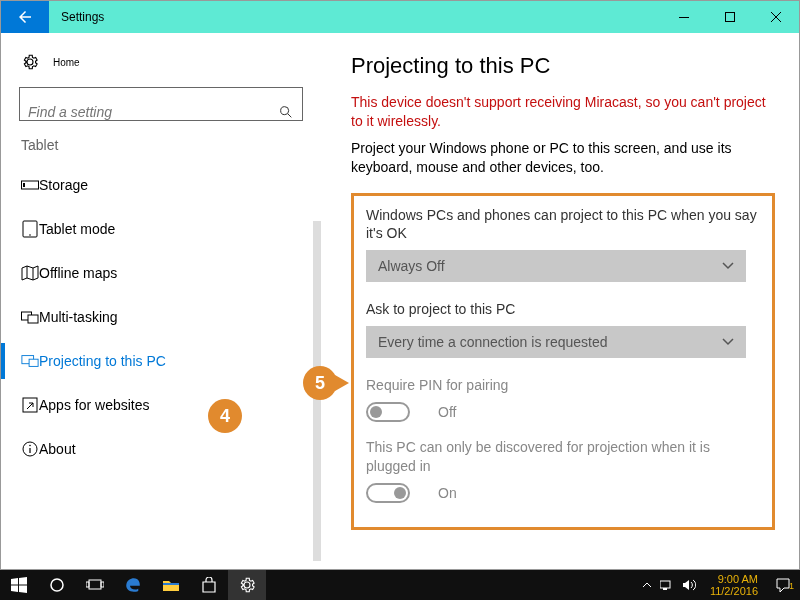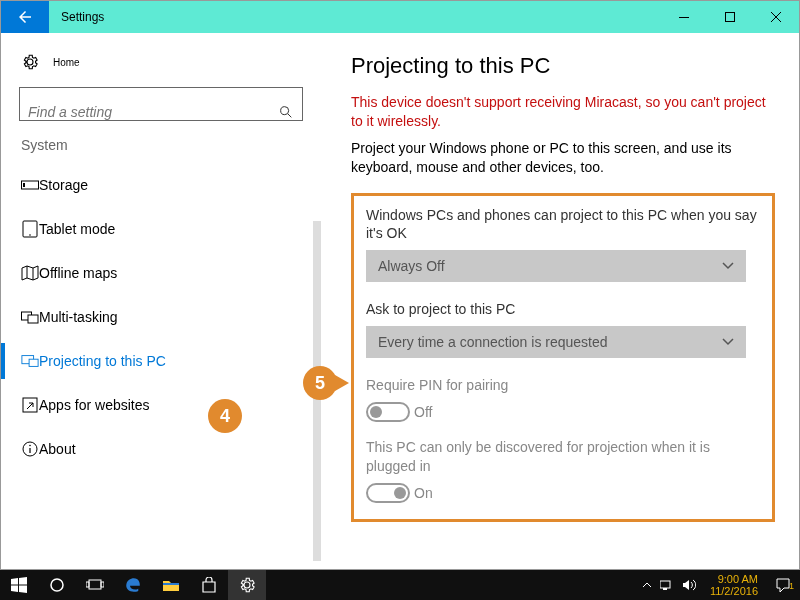--- a/index.html
+++ b/index.html
@@ -21,26 +21,26 @@
   .nav-item { display: flex; align-items: center; gap: 0; padding: 10px 20px; height: 44px; cursor: default; }
   .nav-item.selected { color: #0078d7; position: relative; }
   .nav-item.selected::before { content:""; position:absolute; left:0; top:4px; bottom:4px; width:4px; background:#0078d7; }
   .nav-item .icon { width: 18px; height: 18px; display:flex; align-items:center; justify-content:center; }
   .nav-item .label { font-size: 14px; }
   .scrollbar { position: absolute; right: 0; top: 188px; width: 8px; height: 340px; background: #ddd; }
   .content { flex: 1; padding: 20px 24px 0 30px; position: relative; overflow: hidden; }
   .page-title { font-size: 22px; font-weight: 400; margin-bottom: 14px; }
   .err-text { color: #c40f0f; line-height: 1.35; margin-bottom: 8px; }
   .desc-text { line-height: 1.35; }
-  .opts-box { border: 3px solid #e18a2e; margin-top: 16px; padding: 10px 12px 16px 12px; }
+  .opts-box { border: 3px solid #e18a2e; margin-top: 16px; padding: 10px 12px 24px 12px; }
   .opt-label { color: #333; margin-bottom: 8px; line-height:1.3; }
   .opt-label.disabled { color: #888; }
   .dropdown { background: #c8c8c8; height: 32px; display: flex; align-items: center; padding: 0 12px; color: #555; width: 380px; justify-content: space-between; margin-bottom: 18px; }
   .chev { font-size: 12px; color: #555; }
-  .toggle-row { display: flex; align-items: center; gap: 4px; margin-bottom: 16px; }
+  .toggle-row { display: flex; align-items: center; gap: 28px; margin-bottom: 16px; }
   .toggle { width: 44px; height: 20px; border: 2px solid #999; border-radius: 12px; position: relative; }
   .toggle .knob { width: 12px; height: 12px; background: #999; border-radius: 50%; position: absolute; top: 2px; left: 2px; }
   .toggle.on .knob { left: auto; right: 2px; }
   .toggle-text { color: #888; }
   
   .badge { position: absolute; width: 34px; height: 34px; background: #e18a2e; border-radius: 50%; color: #fff; font-weight: bold; font-size: 18px; display:flex; align-items:center; justify-content:center; z-index: 5;}
   .badge4 { left: 208px; top: 399px; }
   .badge5 { position:absolute; width:34px; height:34px; background:#e18a2e; border-radius:50%; color:#fff; font-weight:bold; font-size:18px; display:flex;align-items:center;justify-content:center; left: 303px; top: 366px; z-index:6;}
   .badge5::after { content:""; position:absolute; right:-12px; top:9px; border-left:14px solid #e18a2e; border-top:8px solid transparent; border-bottom:8px solid transparent; }
   
@@ -97,21 +97,21 @@
       <div class="search-box">
         <input class="search-input" placeholder="Find a setting" style="">
         <span>
           <svg width="16" height="16" viewBox="0 0 24 24">
               <circle cx="10" cy="10" r="6" fill="none" stroke="#333" stroke-width="1.5"></circle>
               <line x1="15" y1="15" x2="20" y2="20" stroke="#333" stroke-width="1.5"></line>
             </svg>
         </span>
       </div>
 
-      <div class="section-label">System</div>
+      <div class="section-label">Tablet</div>
 
       <div class="nav-list">
         <div class="nav-item">
           <span class="icon">
               <svg width="18" height="14" viewBox="0 0 18 14">
                 <rect x="0.5" y="3" width="17" height="8" fill="none" stroke="#000"></rect>
                 <rect x="2" y="5" width="2" height="4" fill="#000"></rect>
               </svg>
             </span>
           <span class="label">Storage</span>

